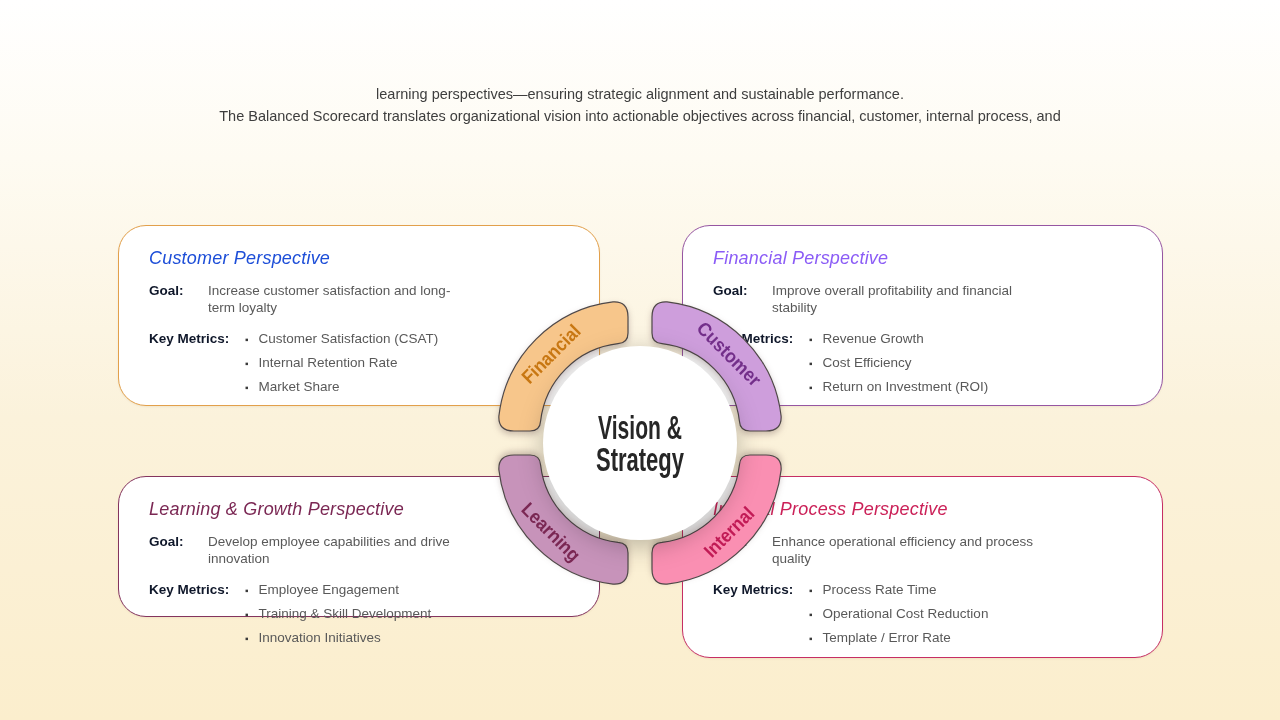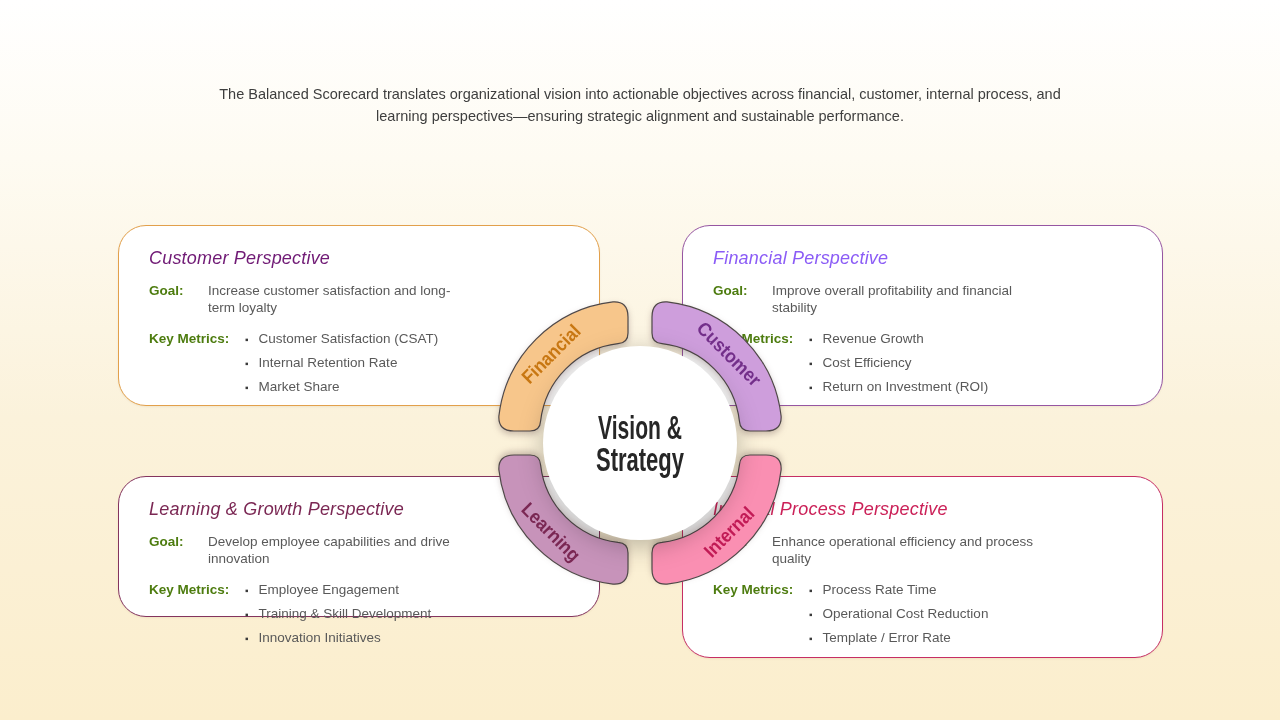--- a/index.html
+++ b/index.html
@@ -29,21 +29,21 @@
     border:1px solid #cccccc; border-radius:28px; padding:22px 26px 18px 30px;
     box-shadow:0 1px 2px rgba(120,90,40,0.08); z-index:1;
   }
   .card.tl { left:118px; top:225px; }
   .card.tr { left:682px; top:225px; width:481px; }
   .card.bl { left:118px; top:476px; height:141px; }
   .card.br { left:682px; top:476px; width:481px; height:182px; }
 
   .card-title { font-style:italic; font-weight:500; font-size:18px; letter-spacing:0.2px; }
   .row { display:flex; align-items:flex-start; margin-top:14px; font-size:13.5px; line-height:1.25; color:#595959; }
-  .row-label { font-weight:700; color:#4d7c0f; flex:0 0 auto; }
+  .row-label { font-weight:700; color:#0f172a; flex:0 0 auto; }
   .goal-row .row-label { width:59px; }
   .metrics-row .row-label { width:96px; }
   .goal-text { width:264px; }
   ul.metrics { list-style:none; }
   ul.metrics li { display:flex; align-items:baseline; gap:10px; margin-bottom:7px; }
   .bullet { font-size:10px; color:#3b3b3b; line-height:1; flex:0 0 auto; }
 
   
   .hub { position:absolute; left:480px; top:283px; width:320px; height:320px; z-index:2; }
   .seg { stroke:#4f4848; stroke-width:1.2; filter:drop-shadow(0 3px 3px rgba(90,60,60,0.30)); }
@@ -52,27 +52,27 @@
   .seg-label { font-size:19px; }
   .hub-title { font-size:34px; }
 </style>
 </head>
 <body>
 
 <div class="slide">
 
   <div class="header">
     <div class="subtitle">
+      <p>learning perspectives—ensuring strategic alignment and sustainable performance.</p>
       <p>The Balanced Scorecard translates organizational vision into actionable objectives across financial, customer, internal process, and</p>
-      <p>learning perspectives—ensuring strategic alignment and sustainable performance.</p>
     </div>
   </div>
 
   <section class="card tl" style="border-color: rgb(226, 160, 75);">
-    <h2 class="card-title" style="color: #701a75;">Customer Perspective</h2>
+    <h2 class="card-title" style="color: #1d4ed8;">Customer Perspective</h2>
     <div class="row goal-row">
       <span class="row-label">Goal:</span>
       <span class="goal-text">Increase customer satisfaction and long-term loyalty</span>
     </div>
     <div class="row metrics-row">
       <span class="row-label">Key Metrics:</span>
       <ul class="metrics">
         <li>
             <span class="bullet">▪</span>
             <span>Customer Satisfaction (CSAT)</span>

